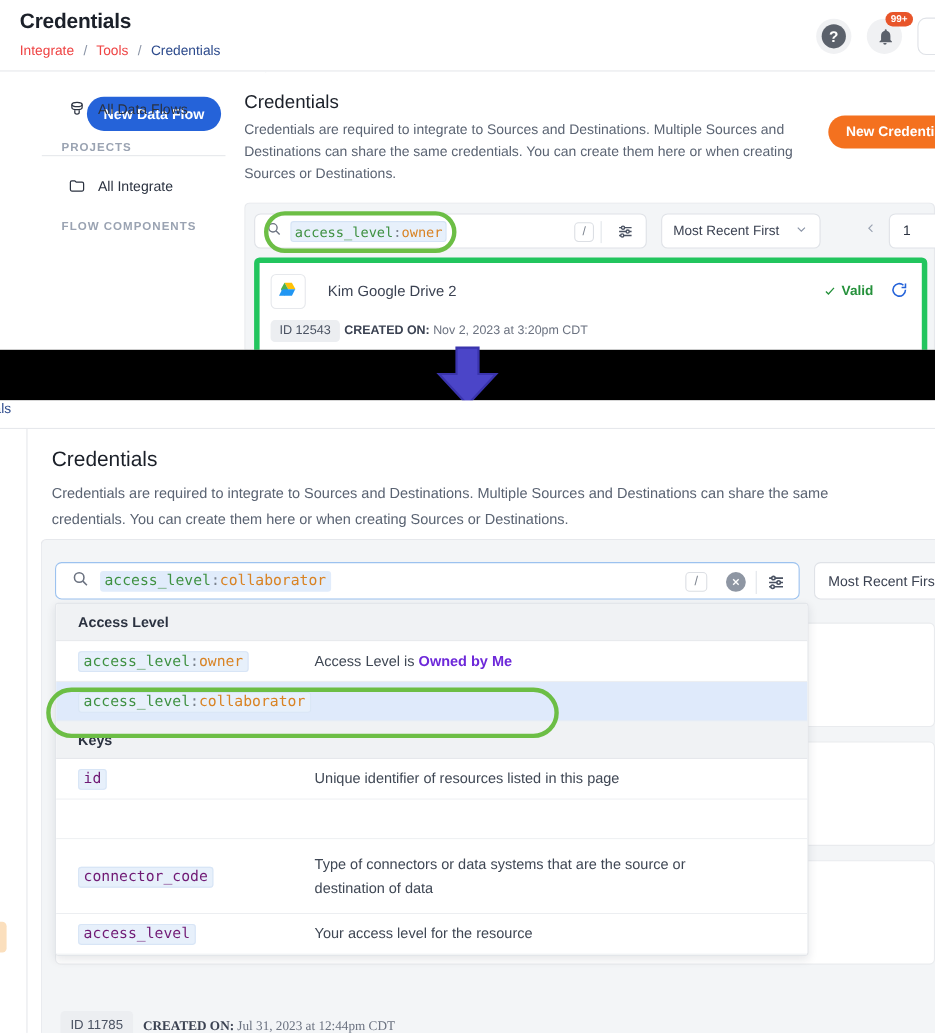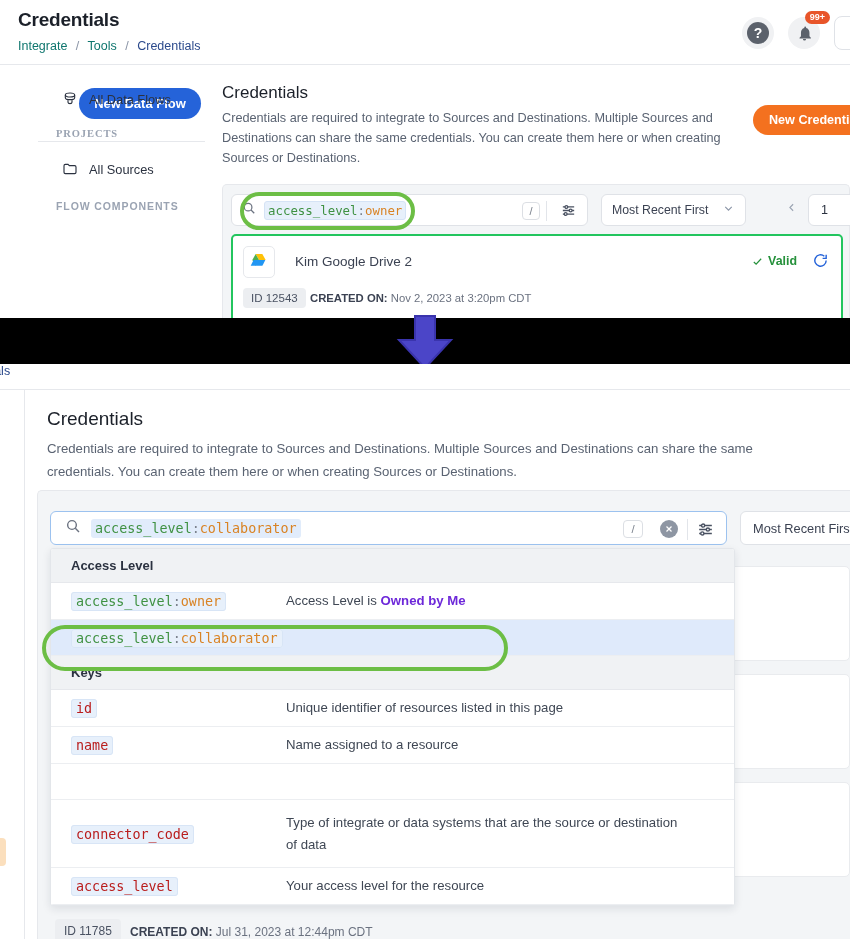--- a/index.html
+++ b/index.html
@@ -10,21 +10,21 @@
     overflow: hidden;
   }
   .page { position: relative; width: 848px; height: 939px; background: #fff; }
 
   
   .top-panel { position: absolute; left: 0; top: 0; width: 850px; height: 318px; overflow: hidden; background: #fff; }
 
   .topbar { position: relative; height: 65px; background: #fff; border-bottom: 1px solid #e6e8ec; }
   .page-title { position: absolute; left: 18px; top: 9px; font-size: 19px; font-weight: bold; color: #1b2029; letter-spacing: -0.2px; }
   .breadcrumb { position: absolute; left: 18px; top: 39px; font-size: 12.5px; color: #4a5568; }
-  .breadcrumb a { color: #0f766e; text-decoration: none; }
+  .breadcrumb a { color: #ef4444; text-decoration: none; }
   .breadcrumb .sep { color: #8a94a6; margin: 0 5px; }
   .breadcrumb .cur { color: #2c4a8c; }
 
   .topbar-right { position: absolute; right: 0px; top: 16px; display: flex; align-items: center; gap: 14px; }
   .circ-icon { width: 32px; height: 32px; border-radius: 50%; background: #f0f1f3; display: flex; align-items: center; justify-content: center; position: relative; }
   .help-dot { width: 22px; height: 22px; border-radius: 50%; background: #5b616b; color: #fff; font-size: 14px; font-weight: bold; display: flex; align-items: center; justify-content: center; }
   .bell-badge { position: absolute; top: -6px; right: -10px; background: #e8552a; color: #fff; font-size: 9px; font-weight: bold; border-radius: 9px; padding: 2px 5px; line-height: 1; }
   .avatar-chip { width: 34px; height: 34px; border-radius: 8px; border: 1px solid #dfe2e7; background: #fff; margin-right: -18px; }
 
   
@@ -49,21 +49,21 @@
   .tk-col { color: #7b828d; }
   .tk-val { color: #d98324; }
   .slash-key { position: absolute; right: 47px; top: 7px; width: 18px; height: 18px; border: 1px solid #dcdfe4; border-radius: 4px; background: #fff; font-size: 11px; color: #7b828d; display: flex; align-items: center; justify-content: center; }
   .t-vdiv { position: absolute; right: 40px; top: 6px; width: 1px; height: 20px; background: #e2e5ea; }
   .sliders { position: absolute; right: 10px; top: 7px; }
   .t-sort { position: absolute; left: 378px; top: 9px; width: 145px; height: 32px; background: #fff; border: 1px solid #dfe2e7; border-radius: 6px; display: flex; align-items: center; padding: 0 10px; font-size: 12.3px; color: #3b4252; }
   .t-sort .chev { margin-left: auto; }
   .pg-prev { position: absolute; left: 562px; top: 16px; color: #9aa3b2; font-size: 14px; }
   .pg-num { position: absolute; left: 585px; top: 9px; width: 70px; height: 32px; background: #fff; border: 1px solid #dfe2e7; border-radius: 6px; display: flex; align-items: center; padding: 0 12px; font-size: 12.6px; color: #2b3240; }
 
-  .cred-card { position: absolute; left: 8px; top: 49px; width: 612px; height: 90px; background: #fff; border: 2px solid #22c55e; border-radius: 5px; text-align: right; }
+  .cred-card { position: absolute; left: 8px; top: 49px; width: 612px; height: 90px; background: #fff; border: 5px solid #22c55e; border-radius: 5px; text-align: right; }
   .gd-box { position: absolute; left: 10px; top: 10px; width: 32px; height: 32px; border: 1px solid #e6e8ec; border-radius: 5px; background: #fff; display: flex; align-items: center; justify-content: center; }
   .cred-name { position: absolute; left: 62px; top: 18px; font-size: 13.5px; color: #3b4252; }
   .id-pill { position: absolute; left: 10px; top: 52px; background: #eceef1; border-radius: 4px; padding: 4px 8px; font-size: 11.5px; color: #4a5262; }
   .created-on { position: absolute; left: 77px; top: 56px; font-size: 11.3px; color: #6b7280; }
   .created-on b { color: #3b4252; }
   .valid-wrap { position: absolute; right: 44px; top: 18px; display: flex; align-items: center; gap: 5px; font-size: 12.4px; font-weight: bold; color: #25913b; }
   .refresh-ico { position: absolute; right: 12px; top: 16px; }
 
   
   .band { position: absolute; left: 0; top: 318px; width: 850px; height: 46px; background: #000; }
@@ -88,29 +88,29 @@
   .b-vdiv { position: absolute; right: 38px; top: 7px; width: 1px; height: 21px; background: #e2e5ea; }
   .b-sliders { position: absolute; right: 11px; top: 8px; }
   .b-sort { position: absolute; left: 702px; top: 20px; width: 160px; height: 34px; background: #fff; border: 1px solid #dfe2e7; border-radius: 6px; display: flex; align-items: center; padding: 0 12px; font-size: 12.8px; color: #3b4252; white-space: nowrap; }
 
   
   .dropdown { position: absolute; left: 12px; top: 57px; width: 685px; background: #fff; border: 1px solid #e3e6ea; border-radius: 3px; box-shadow: 0 3px 9px rgba(22,30,45,0.10); overflow: hidden; }
   .dd-group { background: #f0f2f4; padding: 9px 20px; font-size: 13px; font-weight: bold; color: #2b3240; border-bottom: 1px solid #e6e8ec; }
   .dd-row { display: flex; align-items: center; min-height: 36px; padding: 7px 20px; border-bottom: 1px solid #eceef1; background: #fff; cursor: pointer; }
   .dd-row.sel { background: #dfeafb; }
   .dd-tok { font-family: "DejaVu Sans Mono", monospace; font-size: 13.4px; background: #e7f0fb; border: 1px solid #d8e5f6; border-radius: 3px; padding: 1px 4px; white-space: nowrap; }
-  .dd-tok.keyname { color: #b91c1c; }
+  .dd-tok.keyname { color: #701a75; }
   .dd-desc { font-size: 13.2px; color: #3f4754; line-height: 22px; }
   .dd-desc b { color: #6d28d9; font-weight: bold; }
   .dd-left { width: 215px; flex: 0 0 215px; }
 
   
   .ghost-row { position: absolute; left: 12px; background: #fff; border: 1px solid #e9ebee; border-radius: 5px; width: 800px; }
   .b-id-pill { position: absolute; left: 55px; top: 919px; background: #eceef1; border-radius: 4px; padding: 5px 9px; font-size: 12px; color: #4a5262; }
-  .b-created { position: absolute; left: 130px; top: 925px; font-size: 12px; color: #6b7280; }
+  .b-created { position: absolute; left: 130px; top: 925px; font-size: 12px; color: #6b7280; font-family: Liberation Serif, serif; }
   .b-created b { color: #3b4252; }
 
   
   .hl-oval { position: absolute; border: 4px solid #6cbe45; border-radius: 24px; pointer-events: none; }
 </style>
 </head>
 <body>
 
 <div class="page">
 
@@ -148,29 +148,29 @@
         <span class="sb-ico">
           <svg width="16" height="16" viewBox="0 0 24 24" fill="none" stroke="#2b3240" stroke-width="1.7">
             <ellipse cx="12" cy="6" rx="7" ry="3"></ellipse>
               <path d="M5 6v4c0 1.7 3.1 3 7 3s7-1.3 7-3V6"></path>
               <path d="M9 14v3c0 1.1 1.3 2 3 2s3-.9 3-2v-3"></path>
           </svg>
         </span>
         <span>All Data Flows</span>
       </div>
 
-      <div class="sb-section" style="top:62px;font-family:Liberation Serif, serif;">PROJECTS</div>
+      <div class="sb-section" style="top:62px;">PROJECTS</div>
 
       <div class="sb-item" style="top:95px;">
         <span class="sb-ico">
           <svg width="16" height="16" viewBox="0 0 24 24" fill="none" stroke="#2b3240" stroke-width="1.7">
             <path d="M3 7a2 2 0 0 1 2-2h4l2 2h8a2 2 0 0 1 2 2v8a2 2 0 0 1-2 2H5a2 2 0 0 1-2-2z"></path>
           </svg>
         </span>
-        <span>All Sources</span>
+        <span>All Integrate</span>
       </div>
 
       <div class="sb-section" style="top:134px;">FLOW COMPONENTS</div>
     </div>
 
     <div class="top-content">
       <div class="sec-title">Credentials</div>
       <div class="sec-desc">Credentials are required to integrate to Sources and Destinations. Multiple Sources and Destinations can share the same credentials. You can create them here or when creating Sources or Destinations.</div>
       <div class="new-cred-btn">New Credential</div>
 
@@ -318,35 +318,29 @@
 
       <div class="dd-group">Keys</div>
 
       <div class="dd-row">
         <div class="dd-left">
           <span class="dd-tok keyname">id</span>
         </div>
         <div class="dd-desc">Unique identifier of resources listed in this page</div>
       </div>
 
+
       <div class="dd-row">
-        <div class="dd-left">
-          <span class="dd-tok keyname">name</span>
-        </div>
-        <div class="dd-desc">Name assigned to a resource</div>
-      </div>
-
-      <div class="dd-row">
       </div>
 
       <div class="dd-row" style="min-height:68px;">
         <div class="dd-left">
           <span class="dd-tok keyname">connector_code</span>
         </div>
-        <div class="dd-desc" style="max-width:400px;">Type of integrate or data systems that are the source or destination of data</div>
+        <div class="dd-desc" style="max-width:400px;">Type of connectors or data systems that are the source or destination of data</div>
       </div>
 
       <div class="dd-row">
         <div class="dd-left">
           <span class="dd-tok keyname">access_level</span>
         </div>
         <div class="dd-desc">Your access level for the resource</div>
       </div>
 
     </div>

